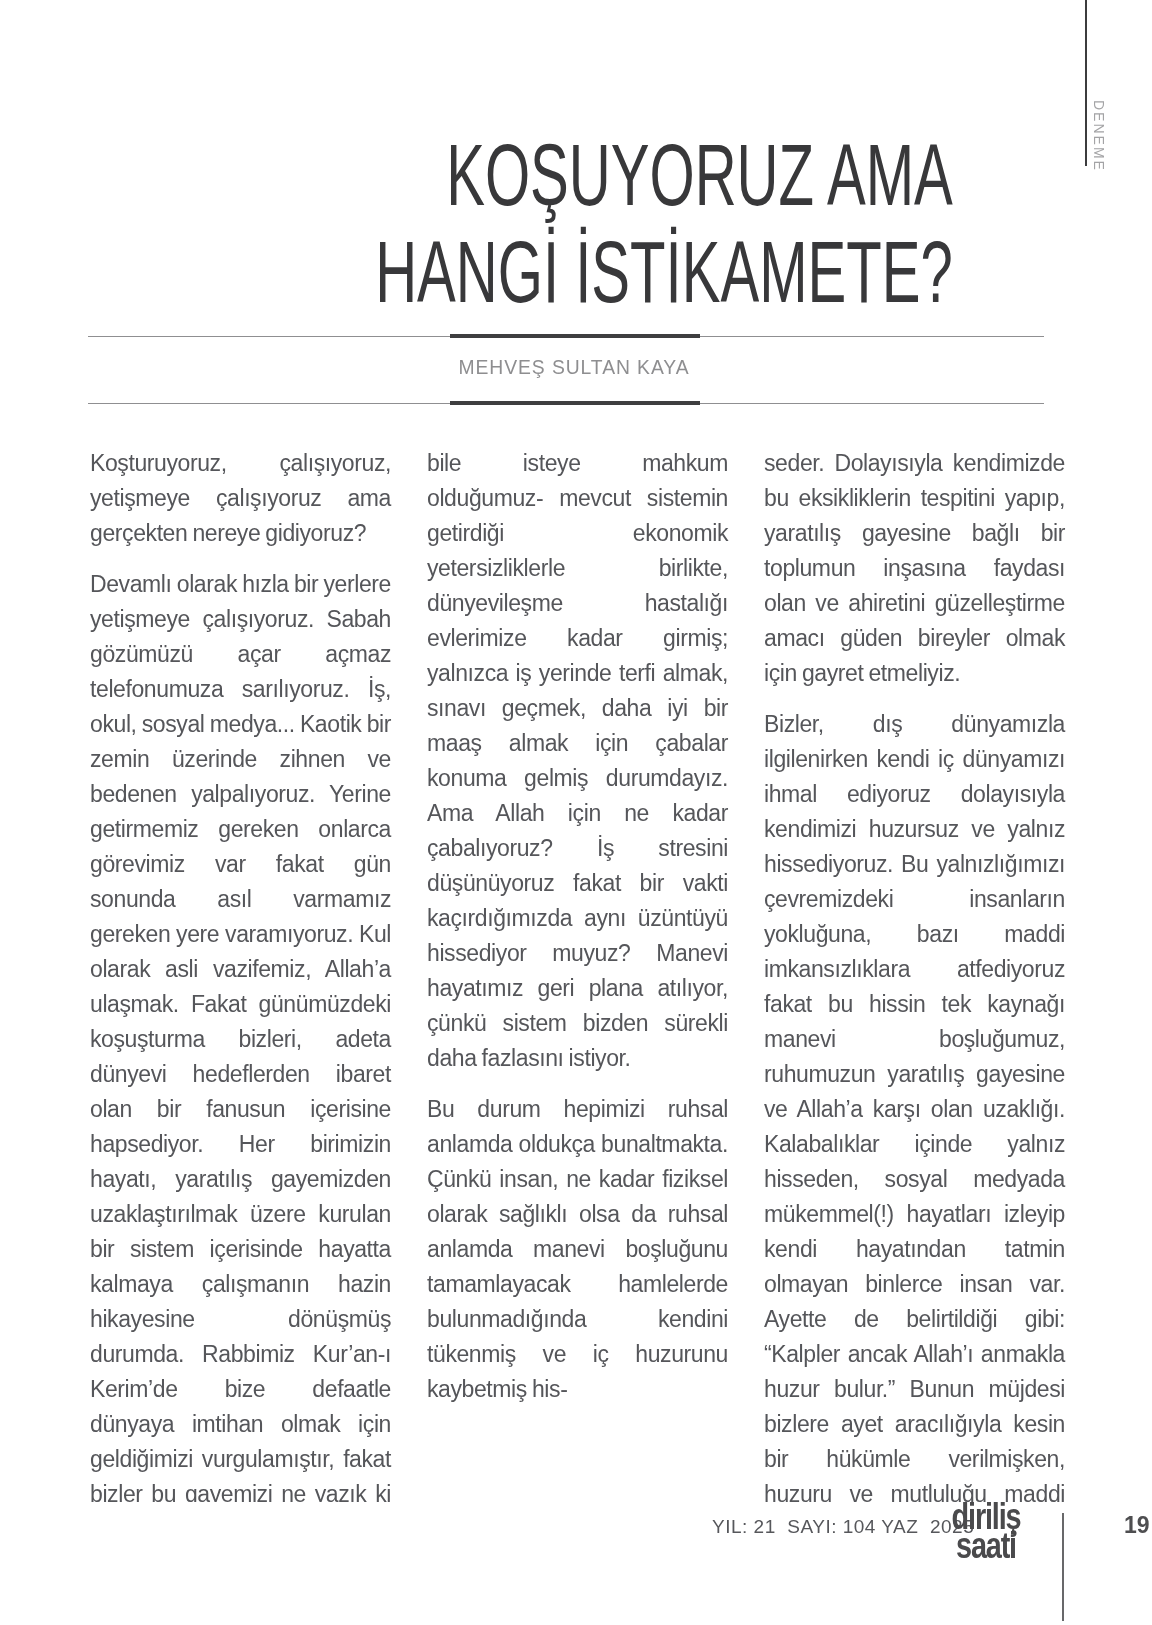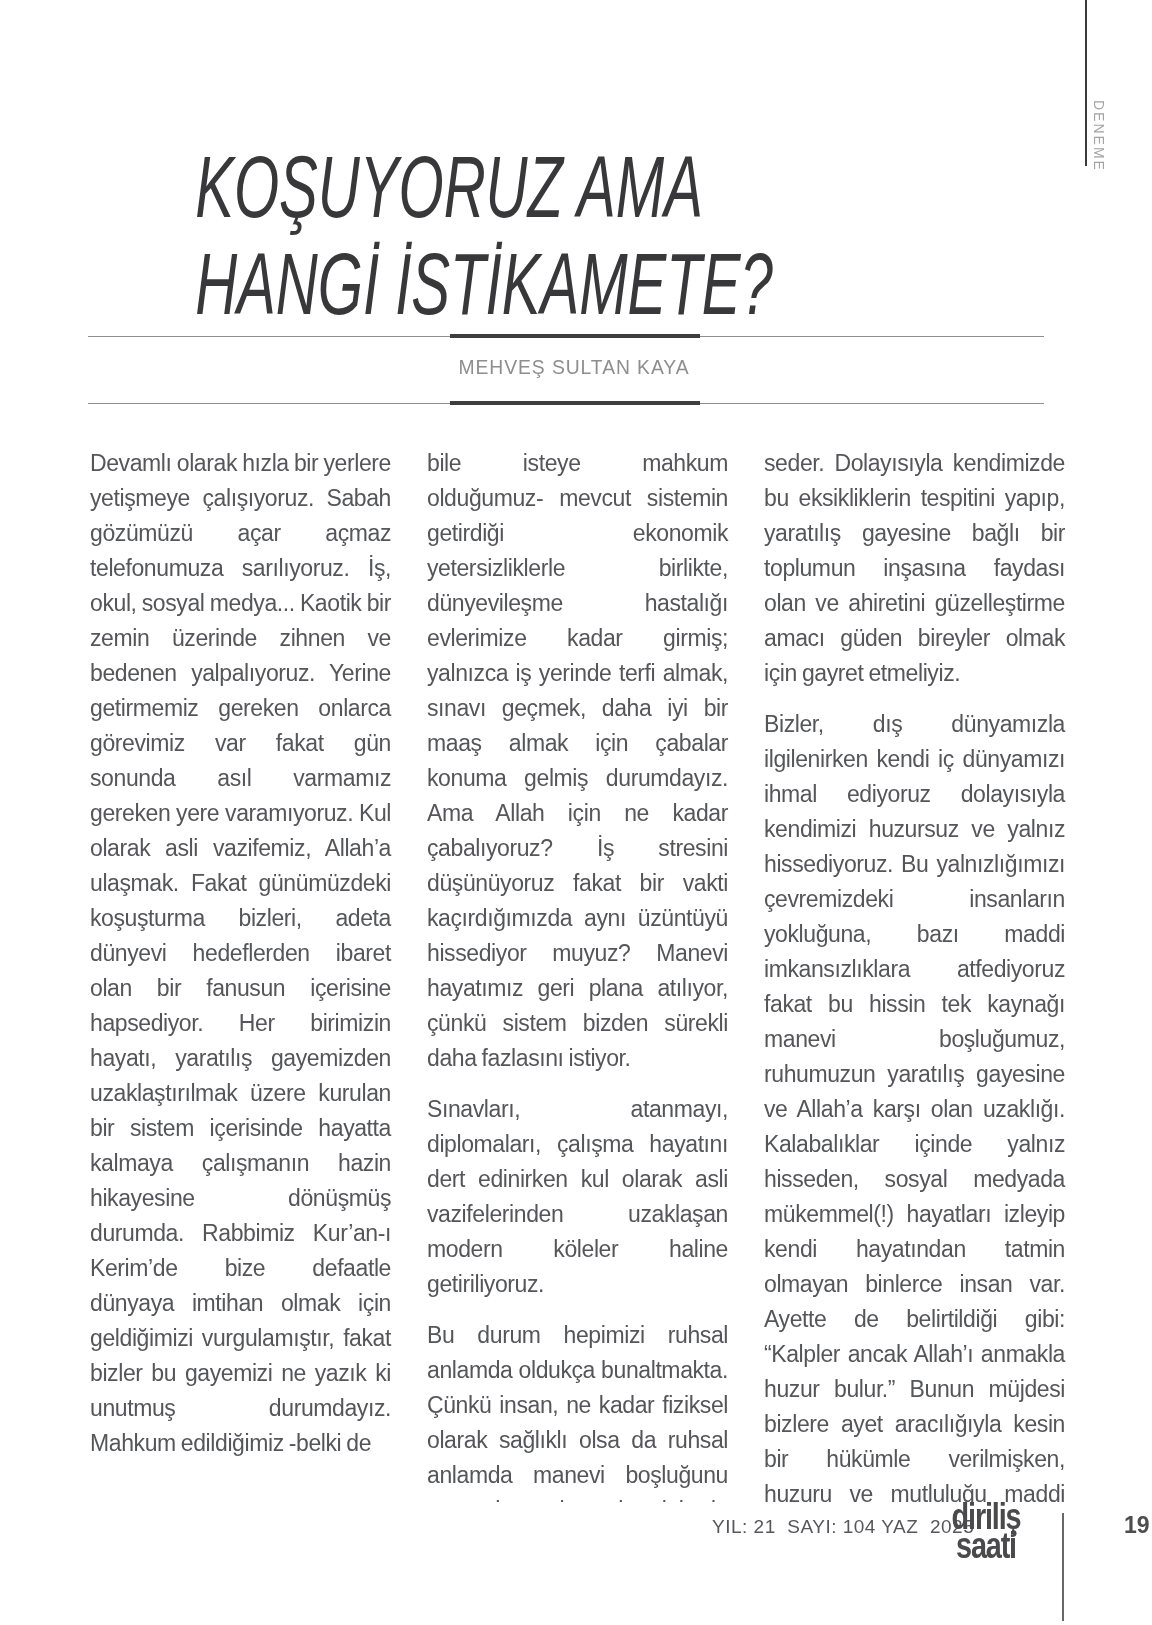--- a/index.html
+++ b/index.html
@@ -31,28 +31,27 @@
     text-orientation: mixed;
     font-size: 14px;
     letter-spacing: 2px;
     color: #a3a3a5;
     white-space: nowrap;
   }
 
   
   .title {
     position: absolute;
-    left: 0; top: 138px;
+    left: 0; top: 126px;
     width: 1148px;
-    text-align: left;
+    text-align: right;
     color: #38383a;
     font-size: 88px;
     line-height: 97px;
     font-weight: 400;
-    font-style: italic;
   }
   .title .tline {
     transform: scaleX(0.66);
     transform-origin: 50% 50%;
     white-space: nowrap;
   }
 
   
   .rule {
     position: absolute;
@@ -154,25 +153,25 @@
   </div>
 
   <div class="rule rule1"></div>
   <div class="rule-thick rule1-thick"></div>
   <div class="author">MEHVEŞ SULTAN KAYA</div>
   <div class="rule rule2"></div>
   <div class="rule-thick rule2-thick"></div>
 
   <div class="columns">
     <div class="col">
+      <p>Koşturuyoruz, çalışıyoruz, yetişmeye çalışıyoruz ama gerçekten nereye gidiyoruz?</p>
       <p>Devamlı olarak hızla bir yerlere yetişmeye çalışıyoruz. Sabah gözümüzü açar açmaz telefonumuza sarılıyoruz. İş, okul, sosyal medya... Kaotik bir zemin üzerinde zihnen ve bedenen yalpalıyoruz. Yerine getirmemiz gereken onlarca görevimiz var fakat gün sonunda asıl varmamız gereken yere varamıyoruz. Kul olarak asli vazifemiz, Allah’a ulaşmak. Fakat günümüzdeki koşuşturma bizleri, adeta dünyevi hedeflerden ibaret olan bir fanusun içerisine hapsediyor. Her birimizin hayatı, yaratılış gayemizden uzaklaştırılmak üzere kurulan bir sistem içerisinde hayatta kalmaya çalışmanın hazin hikayesine dönüşmüş durumda. Rabbimiz Kur’an-ı Kerim’de bize defaatle dünyaya imtihan olmak için geldiğimizi vurgulamıştır, fakat bizler bu gayemizi ne yazık ki unutmuş durumdayız. Mahkum edildiğimiz -belki de</p>
     </div>
     <div class="col">
       <p>bile isteye mahkum olduğumuz- mevcut sistemin getirdiği ekonomik yetersizliklerle birlikte, dünyevileşme hastalığı evlerimize kadar girmiş; yalnızca iş yerinde terfi almak, sınavı geçmek, daha iyi bir maaş almak için çabalar konuma gelmiş durumdayız. Ama Allah için ne kadar çabalıyoruz? İş stresini düşünüyoruz fakat bir vakti kaçırdığımızda aynı üzüntüyü hissediyor muyuz? Manevi hayatımız geri plana atılıyor, çünkü sistem bizden sürekli daha fazlasını istiyor.</p>
-      <p>Sınavları, atanmayı, diplomaları, çalışma hayatını dert edinirken kul olarak asli vazifelerinden uzaklaşan modern köleler haline getiriliyoruz.</p>
       <p>Bu durum hepimizi ruhsal anlamda oldukça bunaltmakta. Çünkü insan, ne kadar fiziksel olarak sağlıklı olsa da ruhsal anlamda manevi boşluğunu tamamlayacak hamlelerde bulunmadığında kendini tükenmiş ve iç huzurunu kaybetmiş his-</p>
     </div>
     <div class="col">
       <p>seder. Dolayısıyla kendimizde bu eksikliklerin tespitini yapıp, yaratılış gayesine bağlı bir toplumun inşasına faydası olan ve ahiretini güzelleştirme amacı güden bireyler olmak için gayret etmeliyiz.</p>
       <p>Bizler, dış dünyamızla ilgilenirken kendi iç dünyamızı ihmal ediyoruz dolayısıyla kendimizi huzursuz ve yalnız hissediyoruz. Bu yalnızlığımızı çevremizdeki insanların yokluğuna, bazı maddi imkansızlıklara atfediyoruz fakat bu hissin tek kaynağı manevi boşluğumuz, ruhumuzun yaratılış gayesine ve Allah’a karşı olan uzaklığı. Kalabalıklar içinde yalnız hisseden, sosyal medyada mükemmel(!) hayatları izleyip kendi hayatından tatmin olmayan binlerce insan var. Ayette de belirtildiği gibi: “Kalpler ancak Allah’ı anmakla huzur bulur.” Bunun müjdesi bizlere ayet aracılığıyla kesin bir hükümle verilmişken, huzuru ve mutluluğu maddi kaynaklarda ve dış dünyada aramamız malayani bir durumdur.</p>
     </div>
   </div>
 
   <div class="issue-info">YIL: 21  SAYI: 104 YAZ  2025</div>
   <div class="logo">

